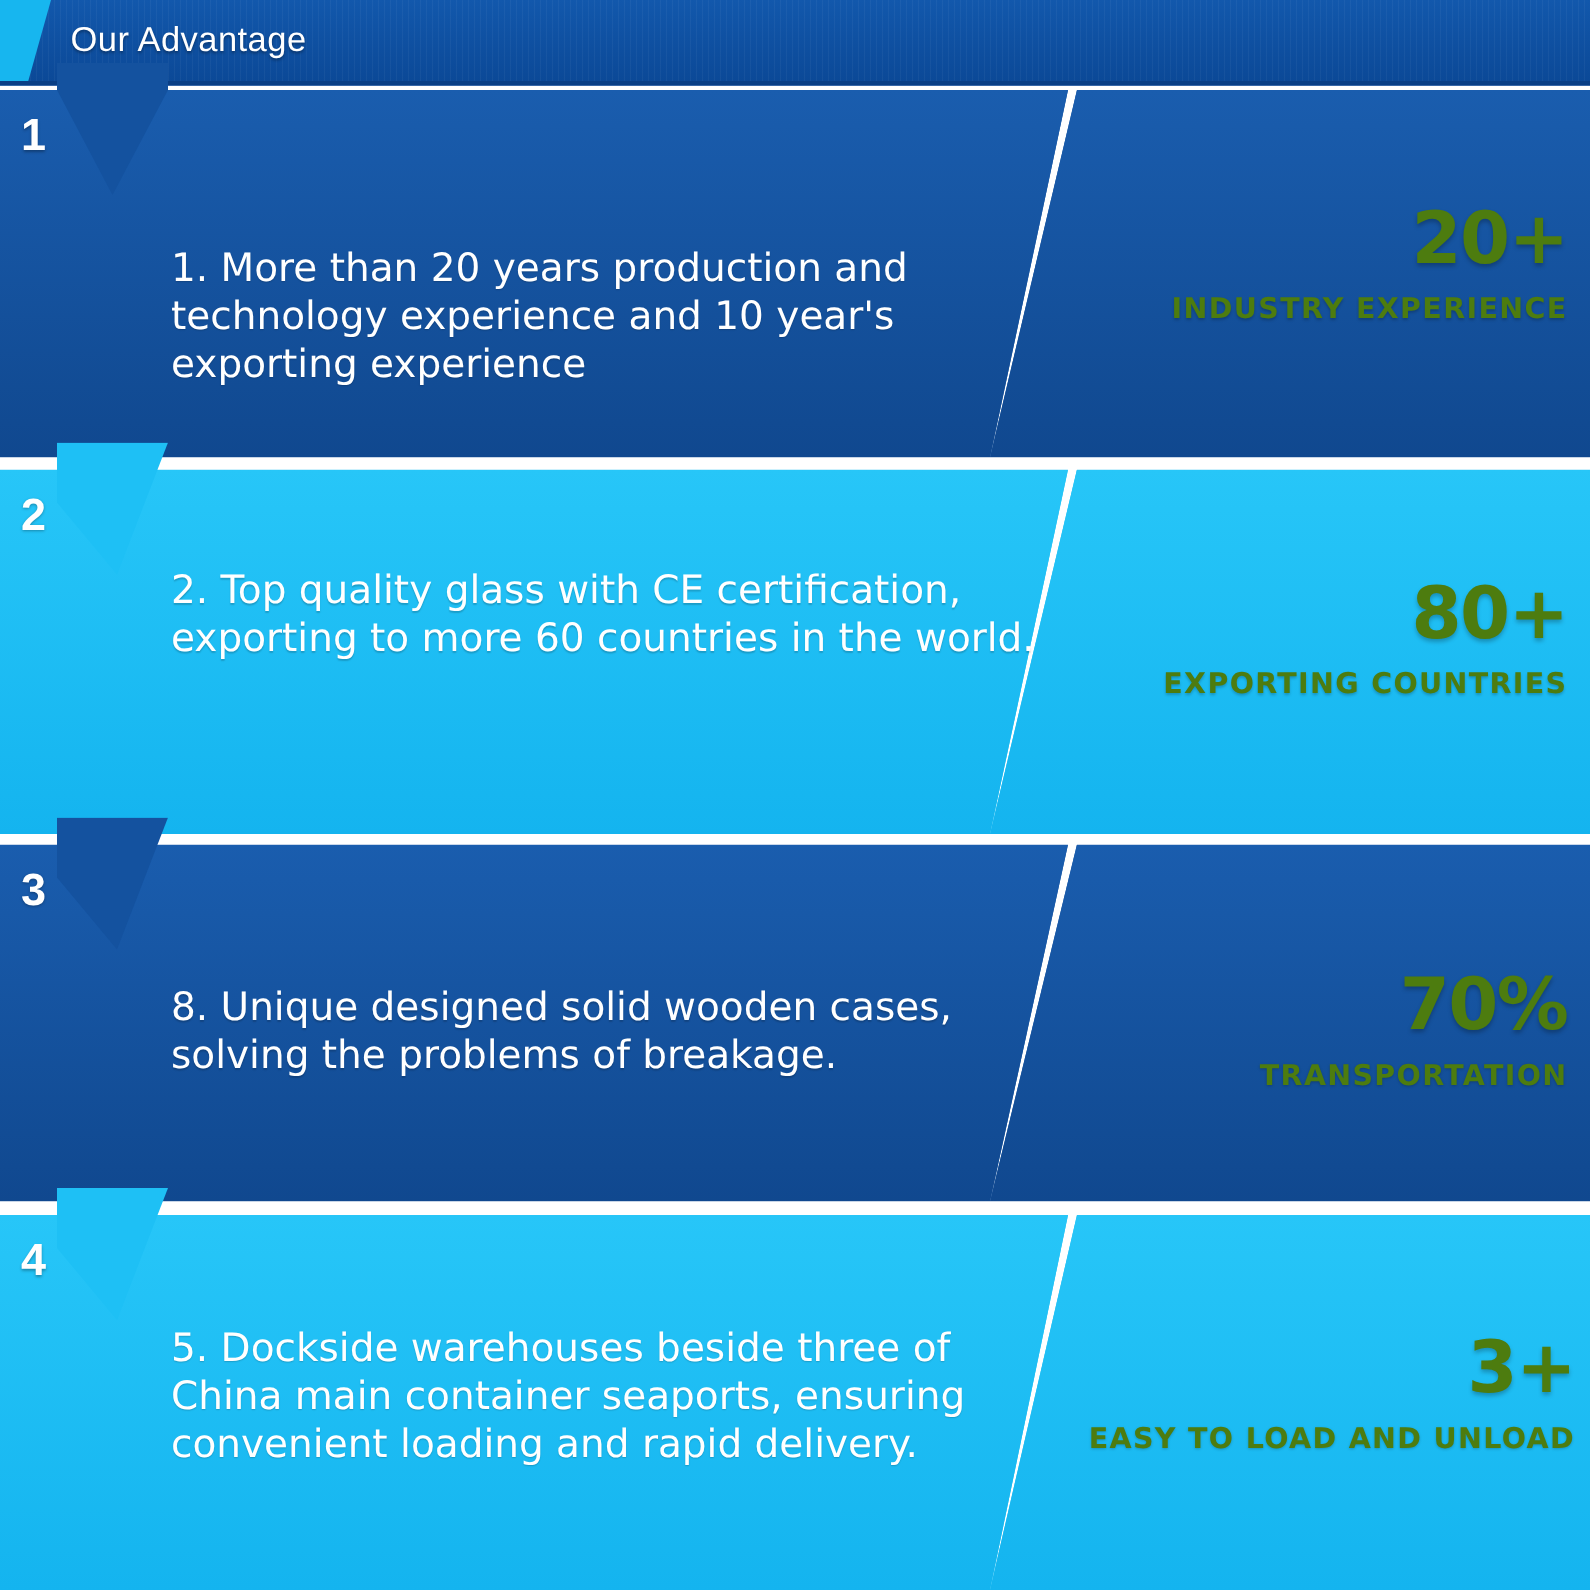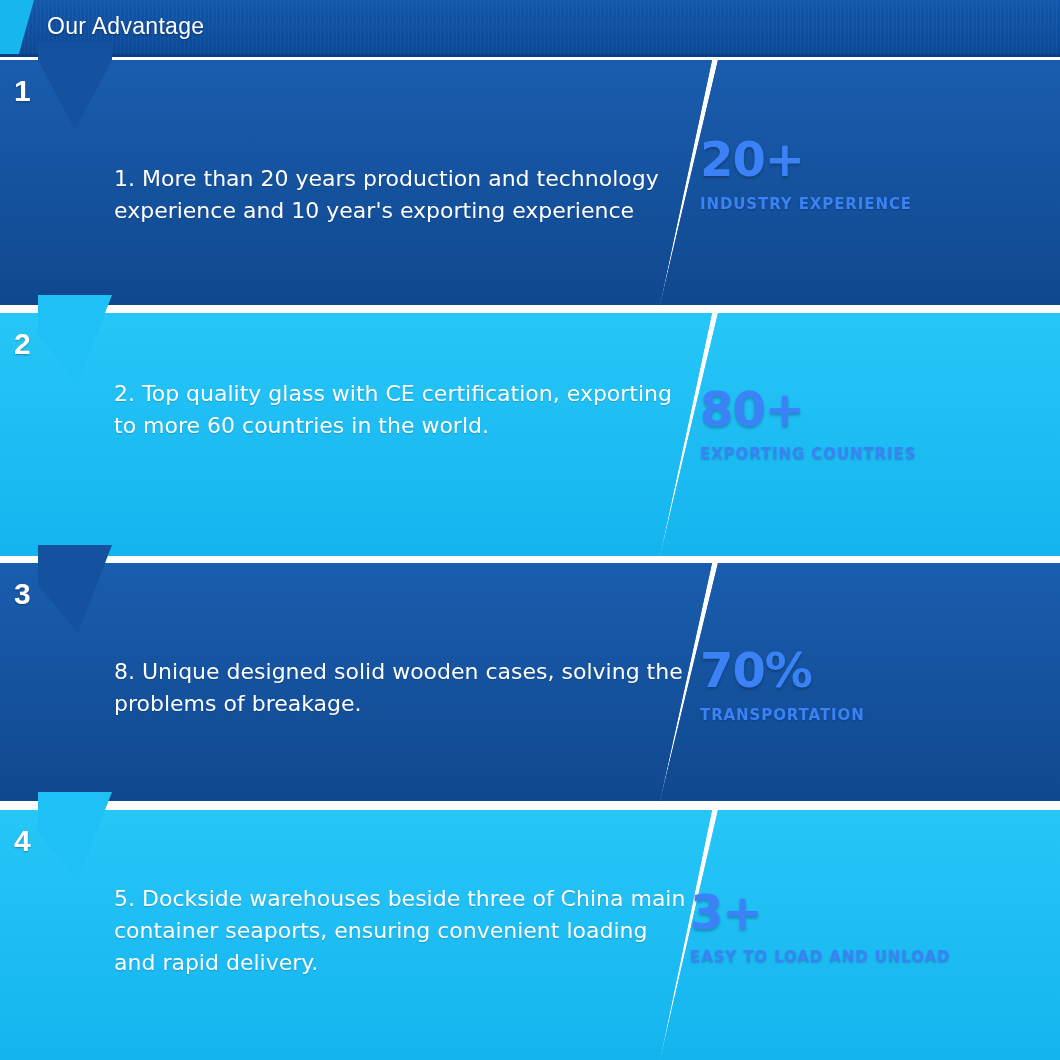--- a/index.html
+++ b/index.html
@@ -154,44 +154,44 @@
     font-family: "Liberation Sans", sans-serif;
     text-shadow: 0 1px 2px rgba(0,0,0,0.3);
     z-index: 4;
   }
 
   .row-desc {
     position: absolute;
     left: 114px;
     width: 580px;
     color: #ffffff;
-    font-size: 22px;
+    font-size: 26px;
     line-height: 32px;
     font-family: "DejaVu Sans", sans-serif;
     z-index: 3;
     text-shadow: 0 1px 1px rgba(0,0,0,0.18);
   }
 
   .stat-box {
     position: absolute;
     z-index: 3;
-    text-align: left;
-    color: #3b82f6;
+    text-align: right;
+    color: #4d7c0f;
   }
   .stat-number {
     font-size: 48px;
     font-weight: bold;
     font-family: "DejaVu Sans", sans-serif;
     letter-spacing: -1px;
     text-shadow: 0 2px 3px rgba(0,0,0,0.25);
     line-height: 1;
   }
   .stat-label {
     margin-top: 12px;
-    font-size: 15px;
+    font-size: 19px;
     font-weight: bold;
     letter-spacing: 0.9px;
     font-family: "DejaVu Sans", sans-serif;
     text-shadow: 0 1px 2px rgba(0,0,0,0.22);
   }
 
   
   #row-1 { top: 60px;  height: 245px; }
   #row-2 { top: 313px; height: 243px; }
   #row-3 { top: 563px; height: 238px; }

